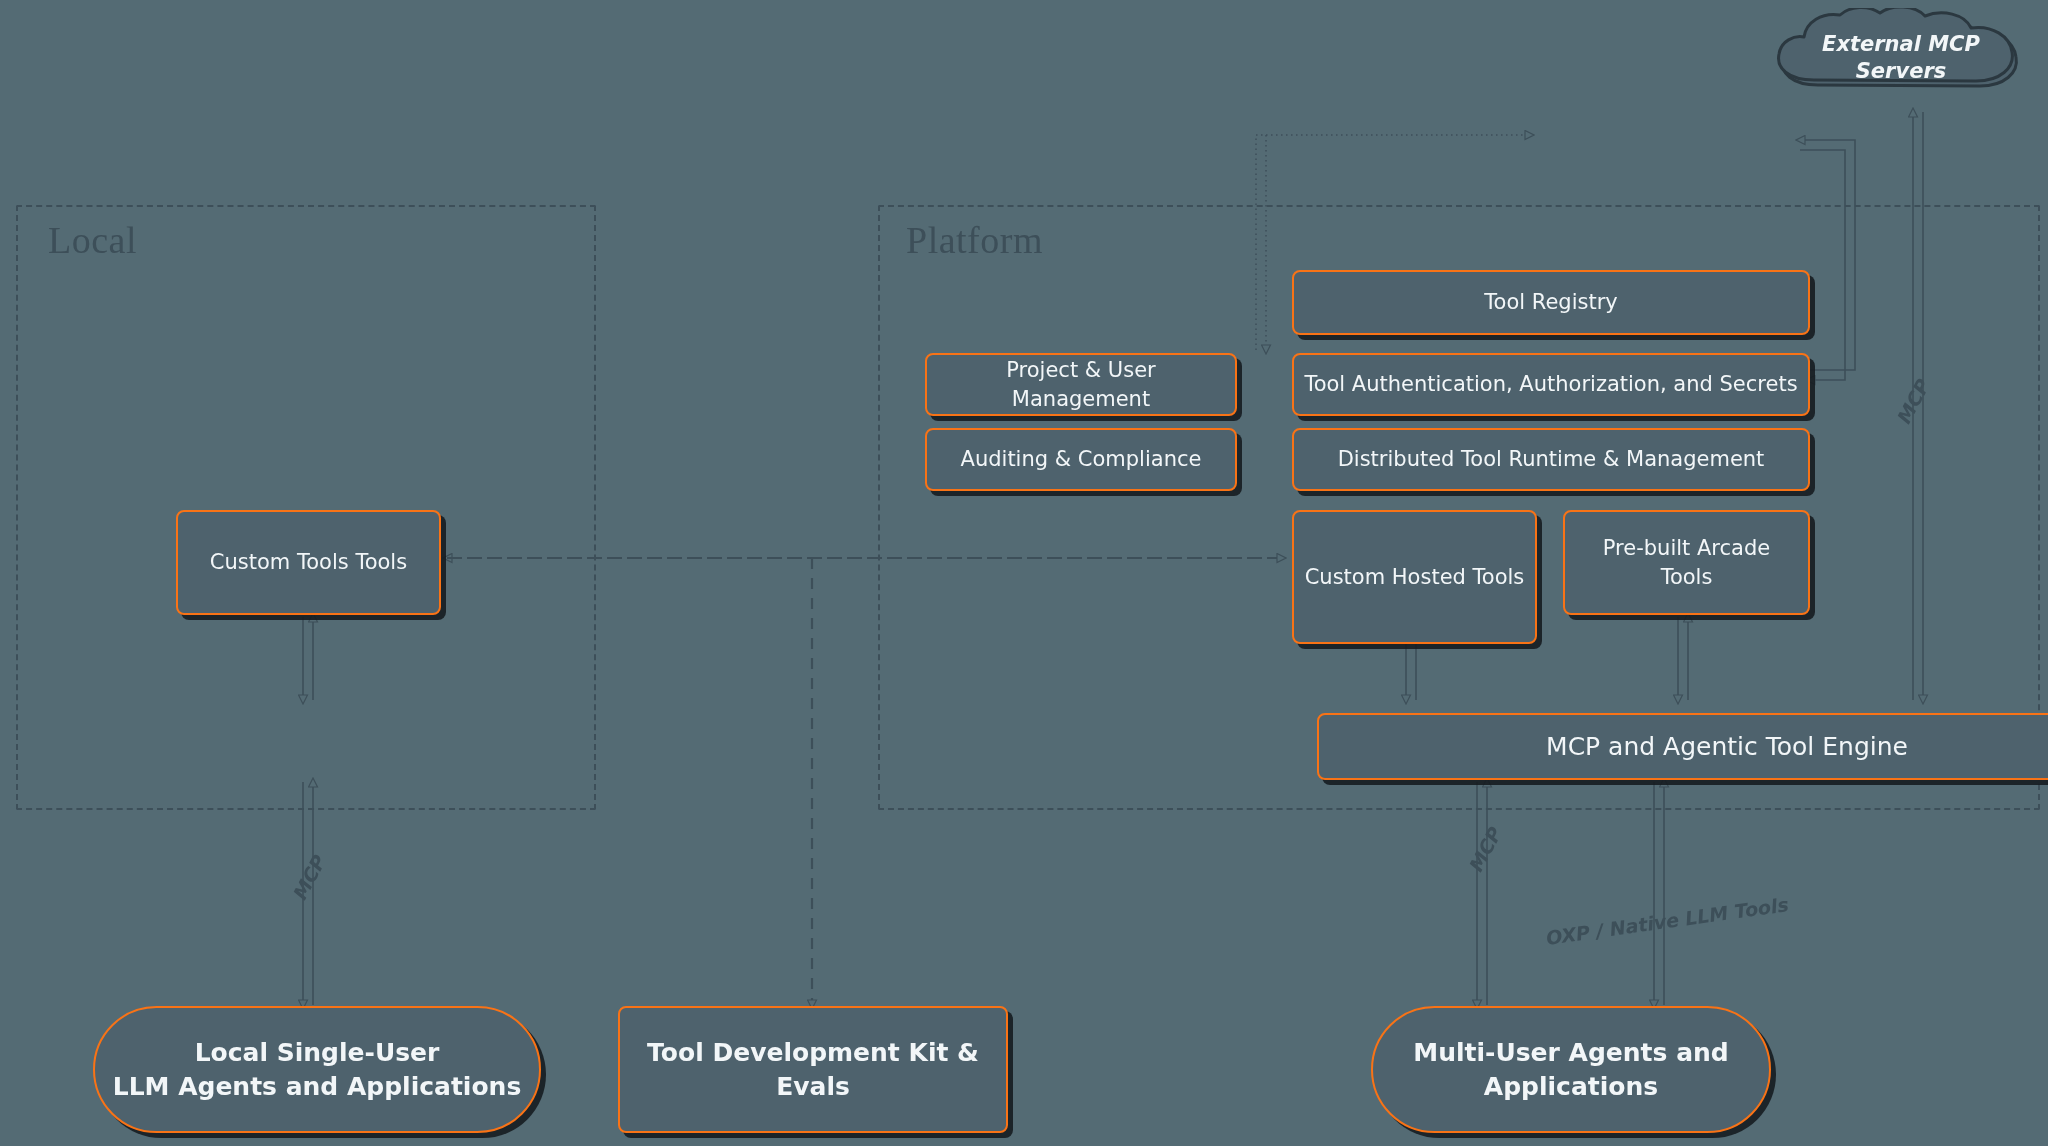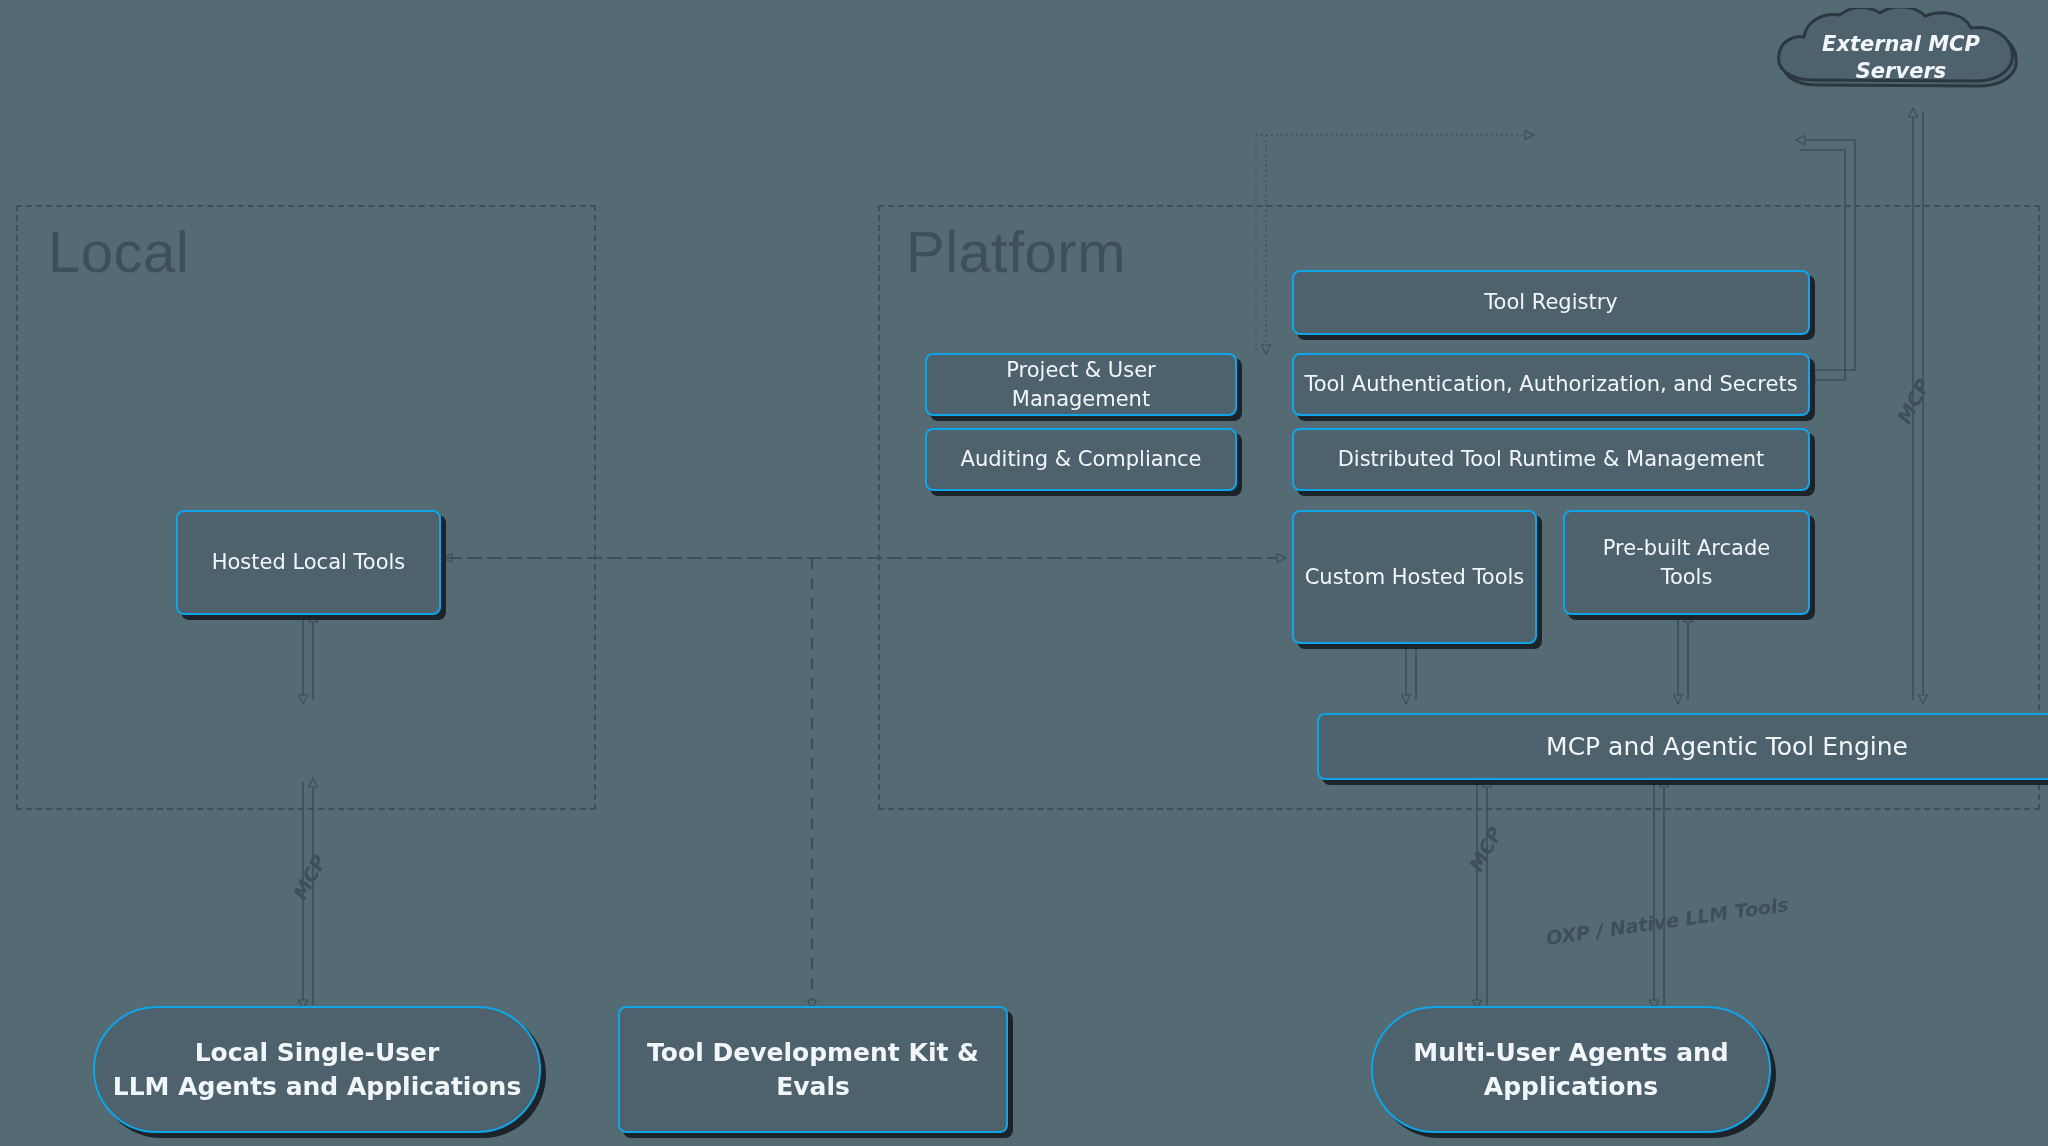--- a/index.html
+++ b/index.html
@@ -25,33 +25,33 @@
   }
   
   .zone {
     position: absolute;
     border: 2px dashed #3d4f59;
     border-radius: 2px;
     box-sizing: border-box;
   }
   .zone-title {
     position: absolute;
-    font-size: 58px;
+    font-size: 38px;
     font-weight: 400;
     color: #3d4f59;
     letter-spacing: 0.5px;
-    font-family: Liberation Sans, sans-serif;
+    font-family: Liberation Serif, serif;
     white-space: nowrap;
   }
   
   .node {
     position: absolute;
     box-sizing: border-box;
     background: #4e626d;
-    border: 2px solid #0ea5e9;
+    border: 2px solid #f97316;
     border-radius: 10px;
     box-shadow: 5px 5px 0 0 rgba(20,26,31,0.88);
     color: #f2f6f8;
     display: flex;
     align-items: center;
     justify-content: center;
     text-align: center;
     font-size: 21px;
     font-weight: 400;
     line-height: 1.35;
@@ -205,21 +205,21 @@
                  C36,14 52,4 70,7 C80,-2 98,-3 110,5
                  C122,-4 145,-3 155,8 C172,1 195,6 201,20
                  C222,17 240,28 242,44 C245,60 230,73 206,73 Z" fill="#4e626d" stroke="#2b3840" stroke-width="3" stroke-linejoin="round"></path>
       </g>
     </svg>
     <span class="cloud-label">External MCP Servers</span>
   </div>
 
 
   <div class="node rect-sm" style="left:176px; top:510px; width:265px; height:105px;">
-    <span>Hosted Local Tools</span>
+    <span>Custom Tools Tools</span>
   </div>
 
 
   <div class="node rect-sm" style="left:925px; top:353px; width:312px; height:63px;">
     <span>Project &amp; User Management</span>
   </div>
 
   <div class="node rect-sm" style="left:925px; top:428px; width:312px; height:63px;">
     <span>Auditing &amp; Compliance</span>
   </div>

